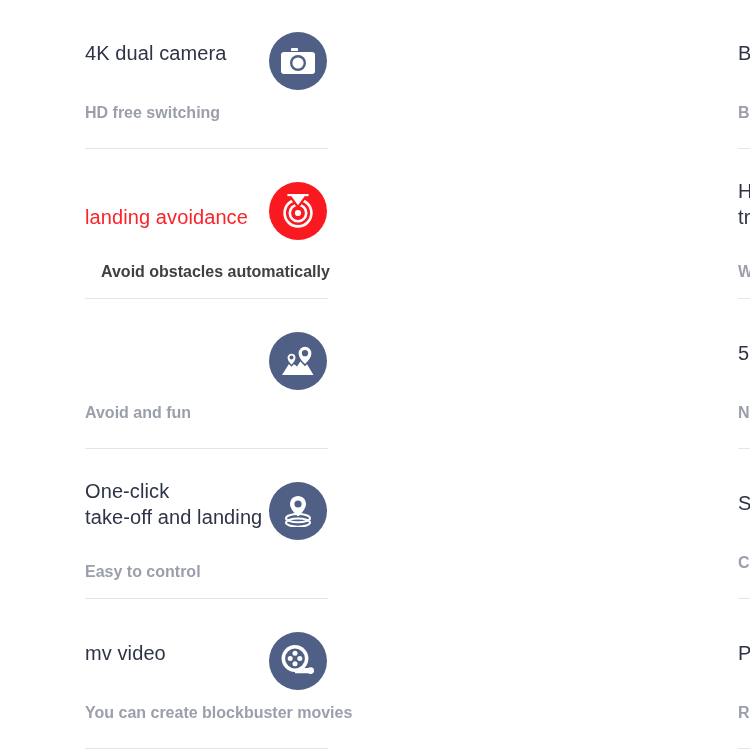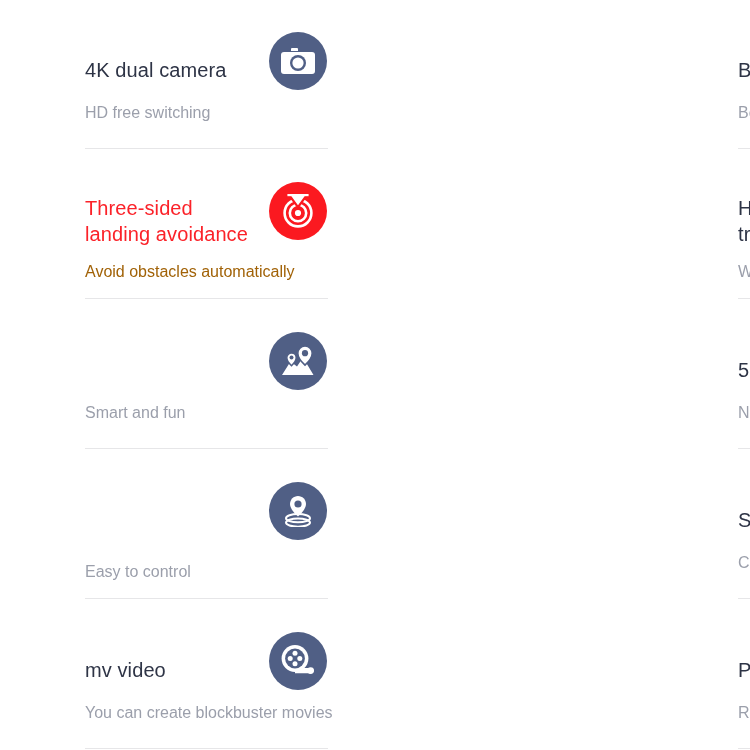--- a/index.html
+++ b/index.html
@@ -34,36 +34,35 @@
   .feat-title {
     position: absolute;
     top: 40px;
     left: 85px;
     width: 190px;
     font-size: 20px;
     line-height: 26px;
     color: #2e3446;
     letter-spacing: 0.1px;
     font-weight: 400;
-    margin-top: 17px;
   }
   .col-right .feat-title { left: 415px; }
 
   .feat-title.two-line { top: 28px; }
 
   
   .feat-sub {
     position: absolute;
     top: 103px;
     left: 85px;
     font-size: 16px;
     line-height: 20px;
     color: #9b9fab;
     white-space: nowrap;
-    font-weight: 400;
+    font-weight: 700;
   }
   .col-right .feat-sub { left: 415px; }
 
   .feat-sub.two-line { top: 112px; }
 
   
   .feat-divider {
     position: absolute;
     left: 85px;
     top: 148px;
@@ -84,21 +83,21 @@
     background: #505f85;
     display: flex;
     align-items: center;
     justify-content: center;
   }
 
   .feat-icon svg { display: block; }
 
   
   .cell-highlight .feat-title { color: #fb2229; }
-  .cell-highlight .feat-sub   { color: #a16207; }
+  .cell-highlight .feat-sub   { color: #404040; margin-left: 16px; }
   .cell-highlight .feat-icon  { background: #fb1920; }
 
 </style>
 </head>
 <body>
 
 <div class="feature-grid">
 
   <div class="feature-cell col-left">
     <div class="feat-title">4K dual camera</div>
@@ -116,21 +115,21 @@
 
   <div class="feature-cell col-right">
     <div class="feat-title">Beauty shoot</div>
     <div class="feat-sub">Beautiful photos in one go</div>
 
     <div class="feat-divider"></div>
   </div>
 
   <div class="feature-cell col-left cell-highlight">
     <div class="feat-title two-line">
-      <span>Three-sided</span><br>
+      <br>
       <span>landing avoidance</span>
     </div>
     <div class="feat-sub two-line">Avoid obstacles automatically</div>
     <div class="feat-icon">
       <svg width="34" height="34" viewBox="0 0 34 34">
         <circle cx="17" cy="19" r="13.4" fill="none" stroke="#ffffff" stroke-width="2.6"></circle>
         <circle cx="17" cy="19" r="8.2" fill="none" stroke="#ffffff" stroke-width="2.6"></circle>
         <circle cx="17" cy="19" r="3.1" fill="#ffffff"></circle>
         <path d="M7.8 0.5 h18.4 l-9.2 12.6 z" fill="#ffffff"></path>
         <path d="M7.8 0.5 h18.4 l-9.2 12.6 z" fill="none" stroke="#fb1920" stroke-width="2.2" stroke-linejoin="round"></path>
@@ -144,41 +143,45 @@
     <div class="feat-title two-line">
       <span>HD video</span><br>
       <span>transmission</span>
     </div>
     <div class="feat-sub two-line">Watch the video in real time</div>
 
     <div class="feat-divider"></div>
   </div>
 
   <div class="feature-cell col-left">
-    <div class="feat-sub">Smart and fun</div>
+    <div class="feat-sub">Avoid and fun</div>
     <div class="feat-icon">
       <svg width="34" height="32" viewBox="0 0 34 32">
         <path d="M1 30 l8.5 -13.5 l6.5 5 l6 -9 l10.5 17.5 z" fill="#ffffff"></path>
         <path d="M24 1 c-4 0 -7.2 3.2 -7.2 7.2 c0 5.2 7.2 12 7.2 12 s7.2 -6.8 7.2 -12 c0 -4 -3.2 -7.2 -7.2 -7.2 z" fill="#ffffff" stroke="#505f85" stroke-width="1.6"></path>
         <circle cx="24" cy="8.2" r="3.1" fill="#505f85"></circle>
         <path d="M10.5 8 c-2.6 0 -4.7 2.1 -4.7 4.7 c0 3.4 4.7 8 4.7 8 s4.7 -4.6 4.7 -8 c0 -2.6 -2.1 -4.7 -4.7 -4.7 z" fill="#ffffff" stroke="#505f85" stroke-width="1.5"></path>
         <circle cx="10.5" cy="12.6" r="2" fill="#505f85"></circle>
       </svg>
     </div>
     <div class="feat-divider"></div>
   </div>
 
   <div class="feature-cell col-right">
     <div class="feat-title">50x zoom</div>
     <div class="feat-sub">No fear of high altitude vision</div>
 
     <div class="feat-divider"></div>
   </div>
 
   <div class="feature-cell col-left">
+    <div class="feat-title two-line">
+      <span>One-click</span><br>
+      <span>take-off and landing</span>
+    </div>
     <div class="feat-sub two-line">Easy to control</div>
     <div class="feat-icon">
       <svg width="32" height="32" viewBox="0 0 32 32">
         <path d="M16 1 c-4.4 0 -8 3.6 -8 8 c0 5.8 8 12.5 8 12.5 s8 -6.7 8 -12.5 c0 -4.4 -3.6 -8 -8 -8 z" fill="#ffffff"></path>
         <circle cx="16" cy="9" r="3.6" fill="#505f85"></circle>
         <ellipse cx="16" cy="23.2" rx="12" ry="4.1" fill="none" stroke="#ffffff" stroke-width="2"></ellipse>
         <ellipse cx="16" cy="27.6" rx="12" ry="4.1" fill="none" stroke="#ffffff" stroke-width="2"></ellipse>
       </svg>
     </div>
     <div class="feat-divider"></div>

